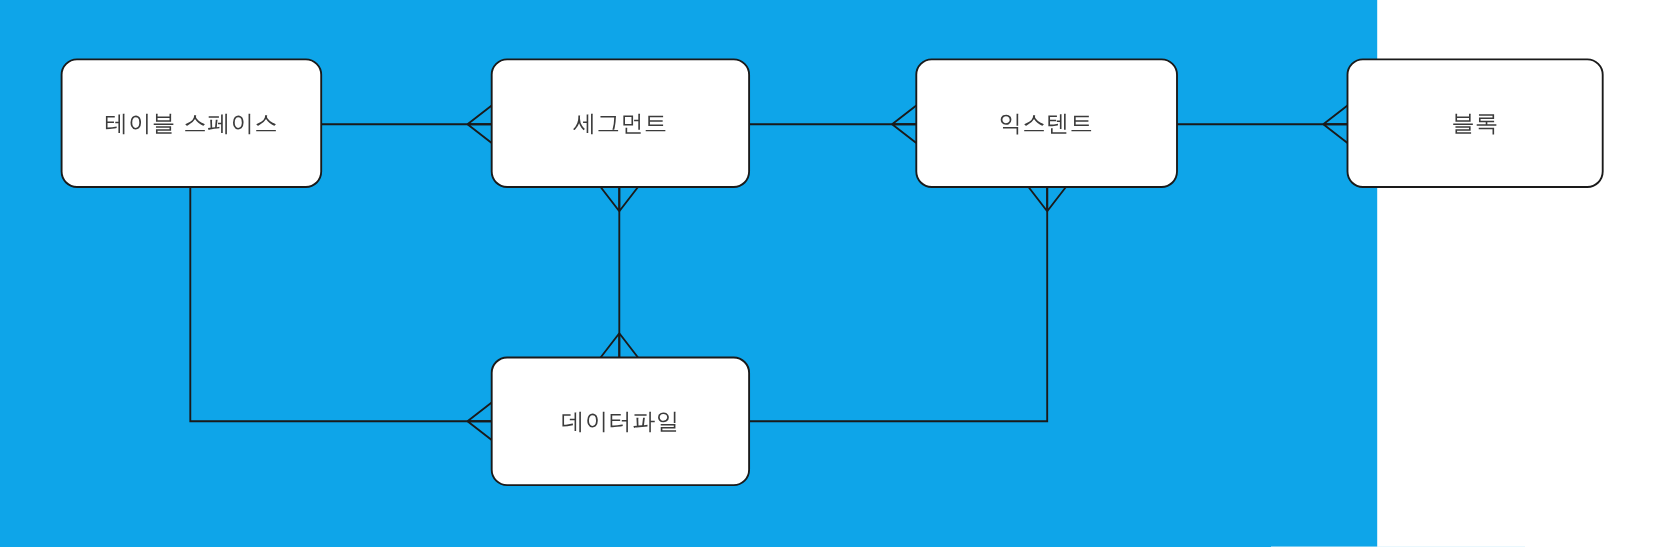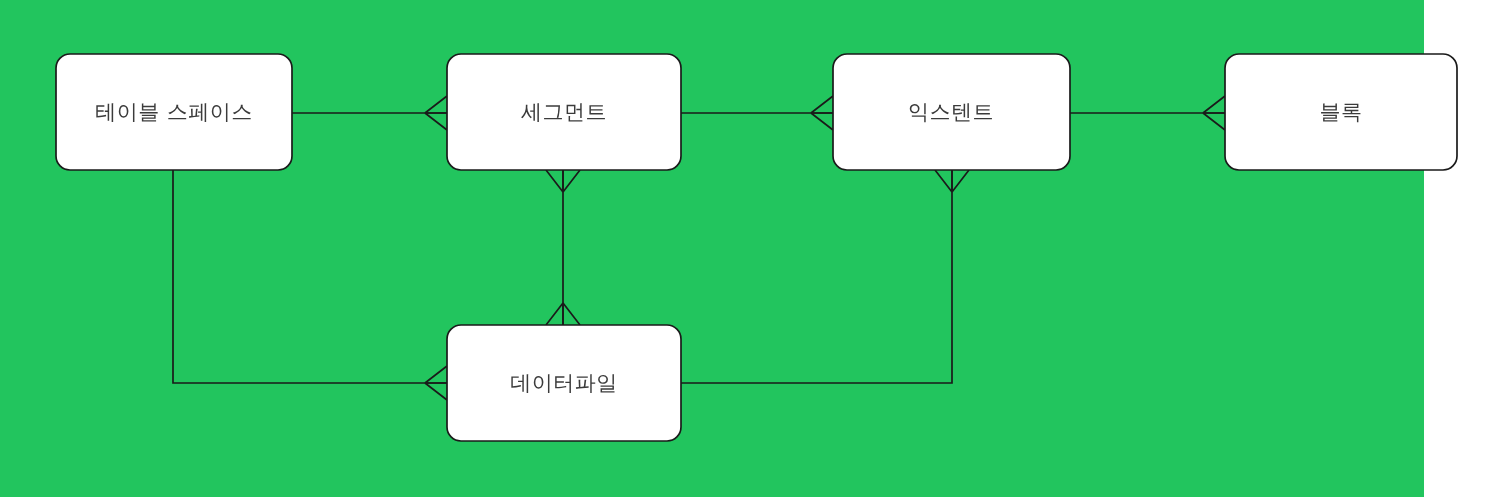--- a/index.html
+++ b/index.html
@@ -9,23 +9,23 @@
     background: #ffffff;
   }
   body {
     width: 1512px;
     height: 497px;
     overflow: hidden;
     font-family: "DejaVu Sans", "Liberation Sans", sans-serif;
   }
   #diagram-canvas {
     position: relative;
-    width: 1424px;
+    width: 1252px;
     height: 497px;
-    background: #22c55e;
+    background: #0ea5e9;
   }
   #diagram-svg {
     display: block;
     width: 1512px;
     height: 497px;
   }
   .entity-rect {
     fill: #ffffff;
     stroke: #1a1a1a;
     stroke-width: 1.7;

